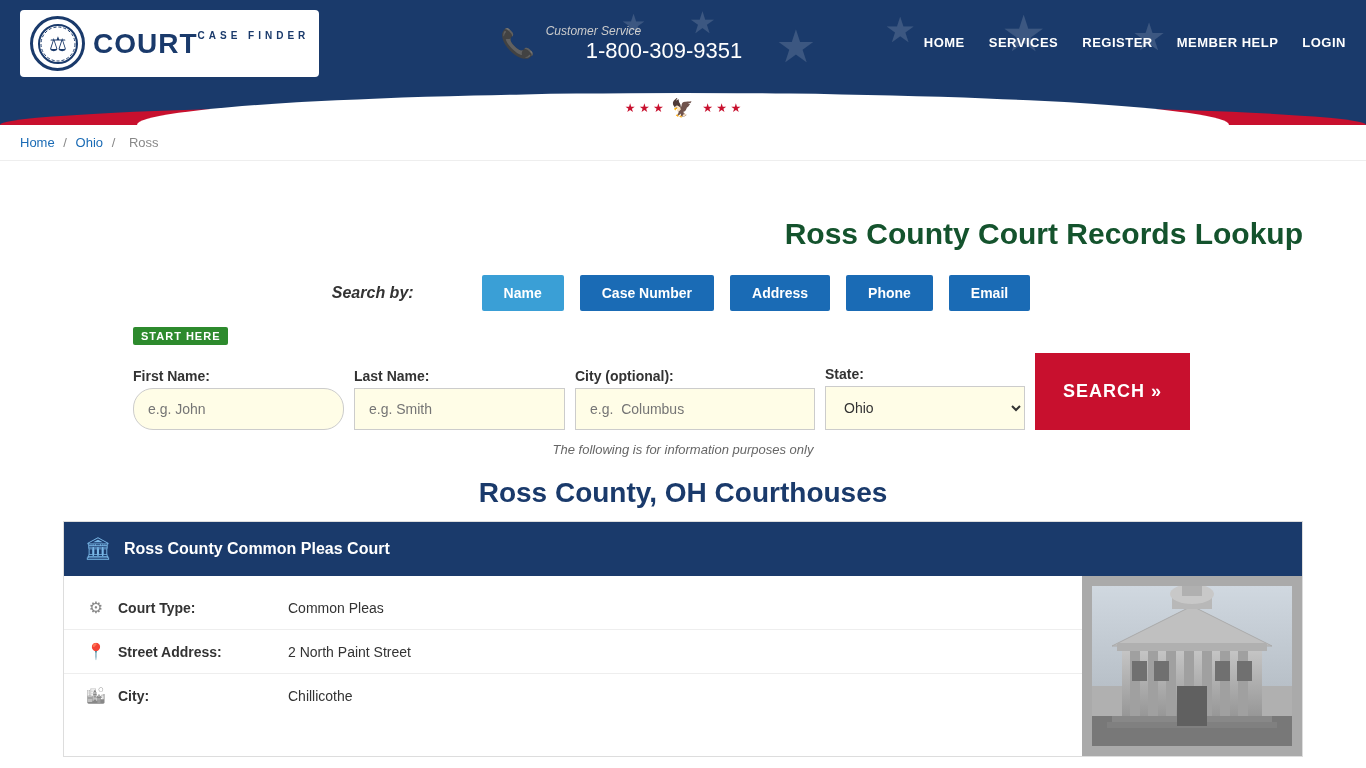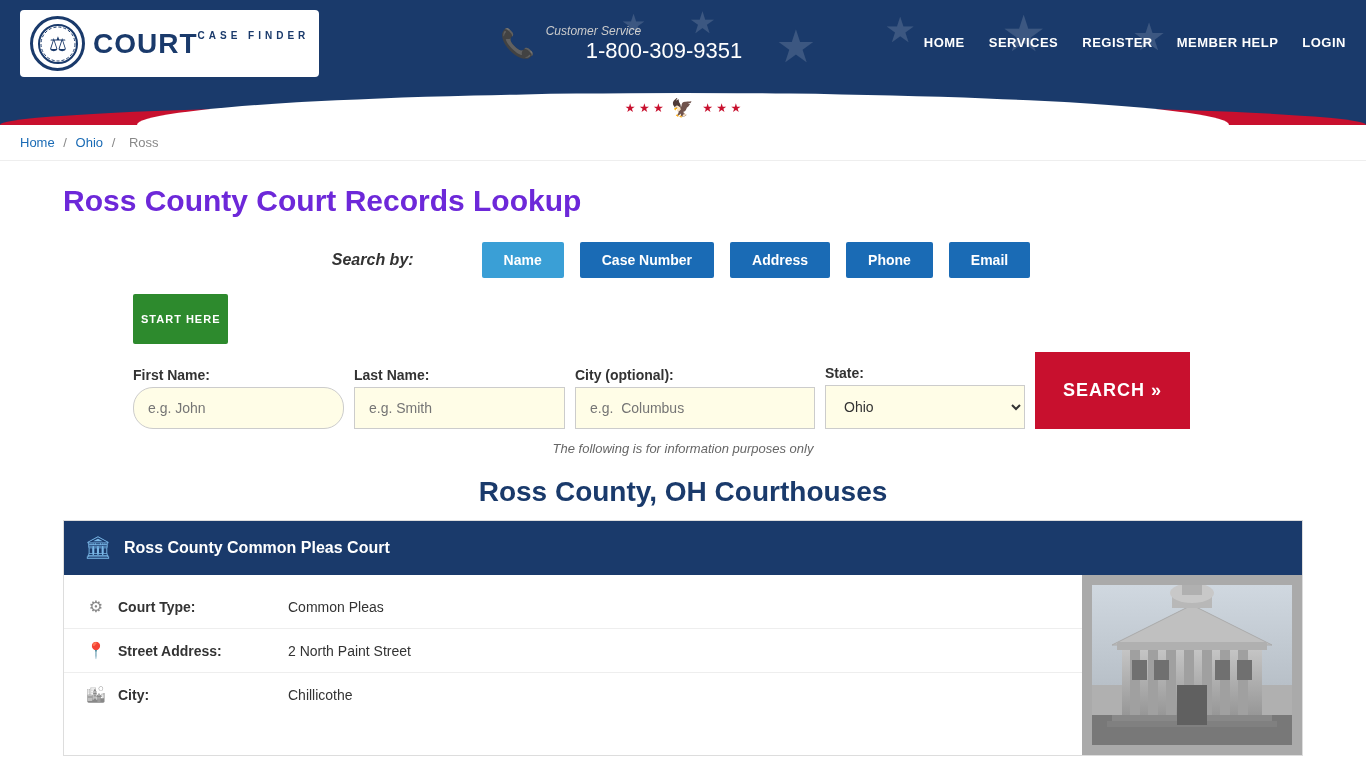--- a/index.html
+++ b/index.html
@@ -164,25 +164,25 @@
     .breadcrumb a { color: #1a6bb5; text-decoration: none; }
     .breadcrumb span { color: #888; margin: 0 5px; }
 
     
     .main-content {
       max-width: 1280px;
       margin: 0 auto;
       padding: 20px;
     }
     .page-title {
-      text-align: left;
+      text-align: right;
       font-size: 30px;
       font-weight: 700;
-      color: #6d28d9;
-      margin: 3px 0 24px;
+      color: #14532d;
+      margin: 36px 0 24px;
     }
 
     
     .search-by-row {
       display: flex;
       align-items: center;
       justify-content: center;
       gap: 12px;
       margin-bottom: 16px;
     }
@@ -206,21 +206,21 @@
     }
     .search-tab.active { background: #3a9fd6; margin-left: 46px; }
 
     
     .start-here-badge {
       display: inline-block;
       background: #2d8a2d;
       color: #fff;
       font-size: 11px;
       font-weight: 700;
-      padding: 19px 8px;
+      padding: 3px 8px;
       border-radius: 2px;
       letter-spacing: 1px;
       margin-bottom: 8px;
     }
 
     
     .search-form-container {
       max-width: 1100px;
       margin: 0 auto;
     }

